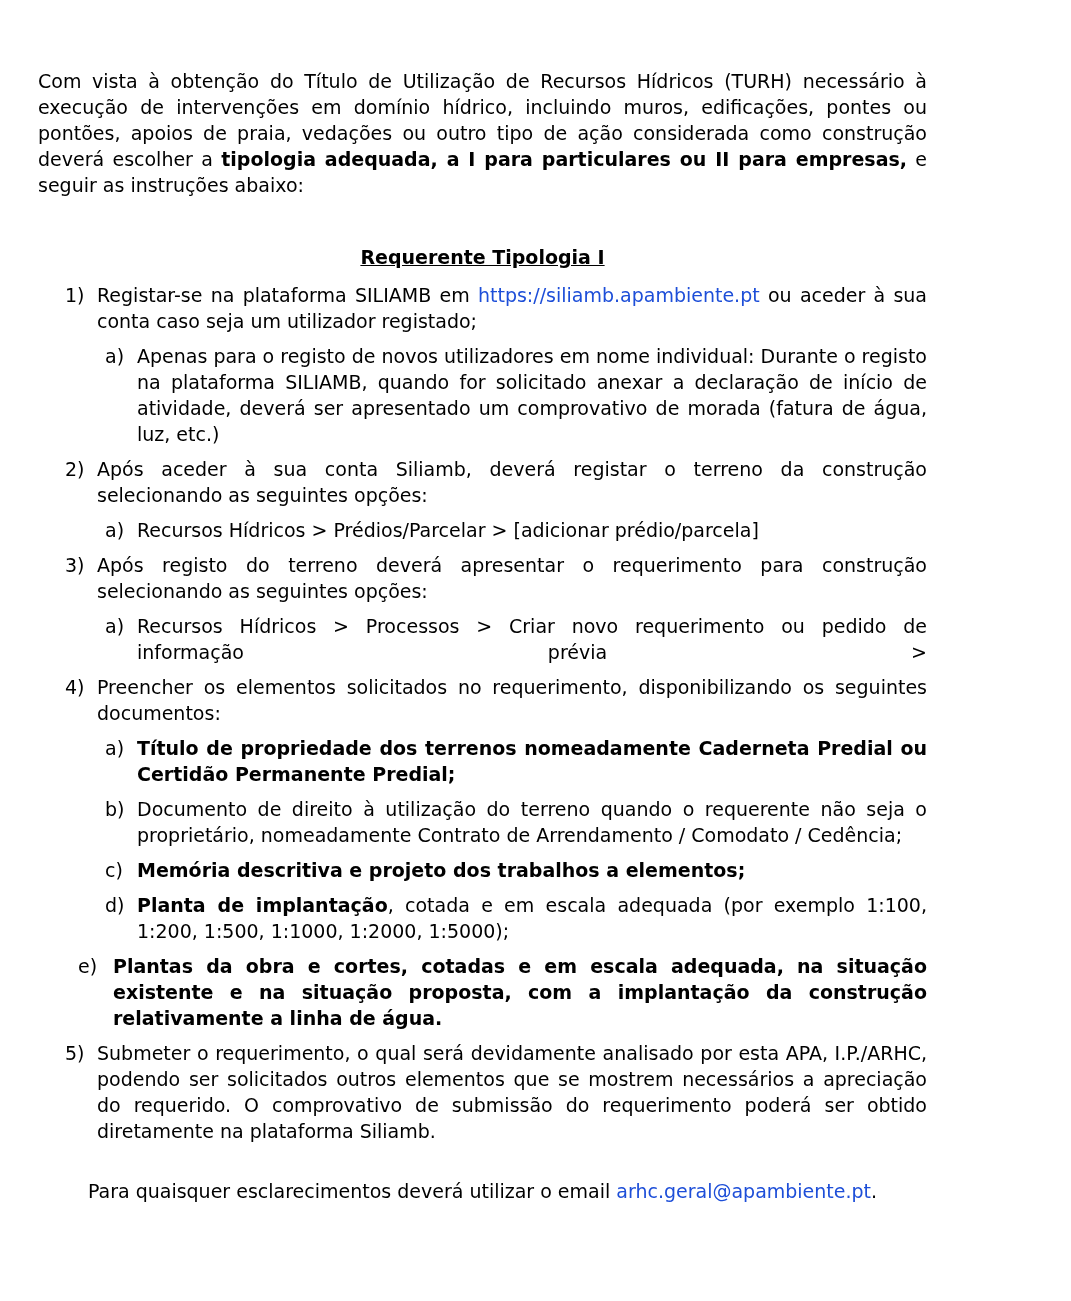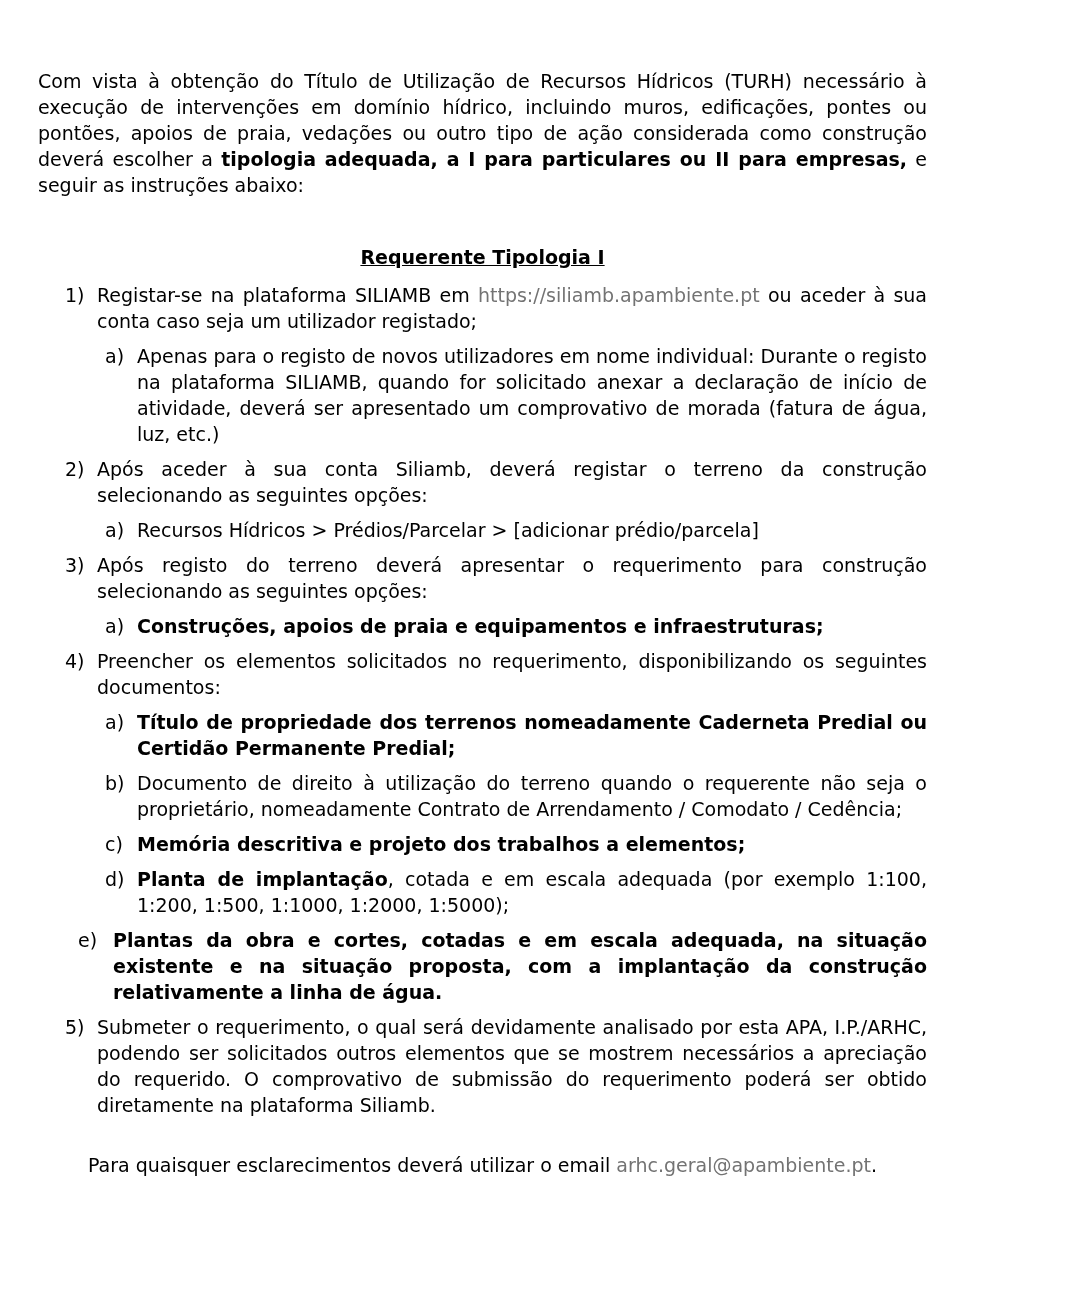--- a/index.html
+++ b/index.html
@@ -52,21 +52,21 @@
     flex: 1;
     text-align: justify;
   }
   .line-just {
     text-align: justify;
     text-align-last: justify;
   }
   .nowrapline { text-align: left; }
 
   .link {
-    color: #737373;
+    color: #1d4ed8;
     text-decoration: none;
     cursor: pointer;
   }
 
   .footer { margin: 34px 0 0 0; text-align: center; }
 </style>
 </head>
 <body>
 
 <div class="page">
@@ -98,21 +98,21 @@
     </div>
 
     <div class="item num">
       <span class="label">3)</span>
       <div class="text">Após registo do terreno deverá apresentar o requerimento para construção selecionando as seguintes opções:</div>
     </div>
 
     <div class="item letter">
       <span class="label">a)</span>
       <div class="text">
-        <strong>Construções, apoios de praia e equipamentos e infraestruturas;</strong>
+        <div class="line-just">Recursos Hídricos &gt; Processos &gt; Criar novo requerimento ou pedido de informação prévia &gt;</div>
       </div>
     </div>
 
     <div class="item num">
       <span class="label">4)</span>
       <div class="text">Preencher os elementos solicitados no requerimento, disponibilizando os seguintes documentos:</div>
     </div>
 
     <div class="item letter">
       <span class="label">a)</span>

